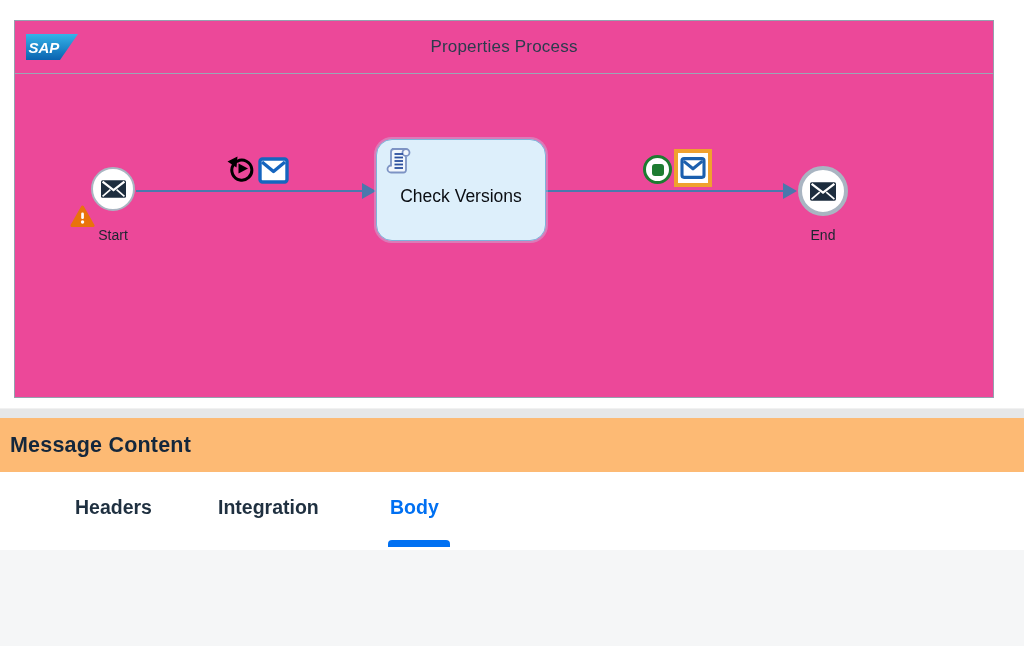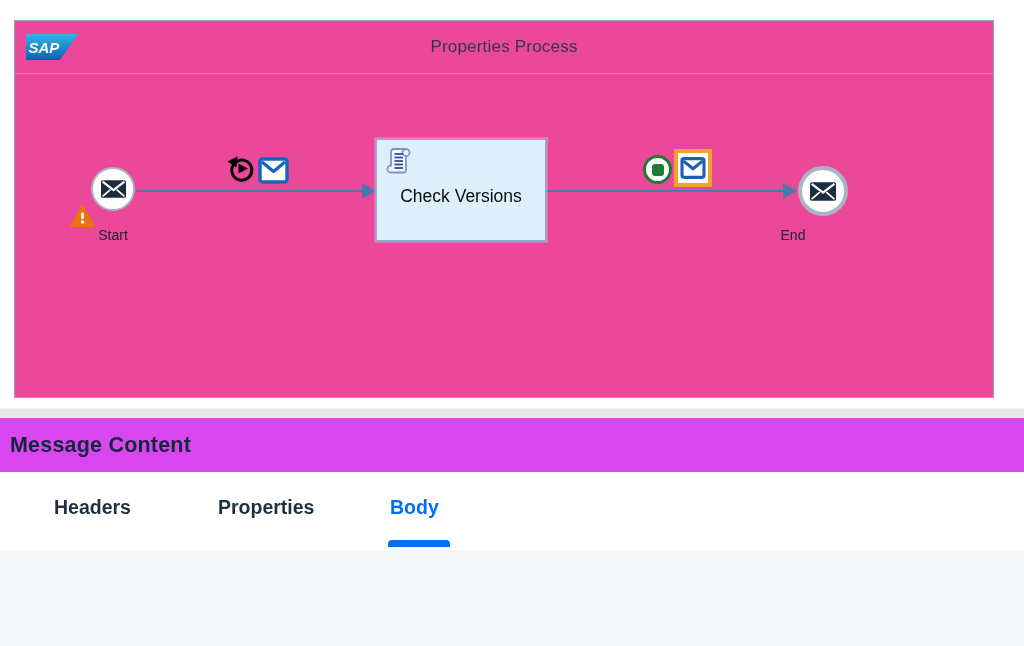--- a/index.html
+++ b/index.html
@@ -32,25 +32,25 @@
   .end-circle{
     position:absolute;left:783px;top:145px;width:50px;height:50px;
     border:4.5px solid #a9b5c2;border-radius:50%;background:#fff;
     box-sizing:border-box;display:flex;align-items:center;justify-content:center;
   }
   .node-label{
     position:absolute;width:110px;text-align:center;top:206px;
     font-size:14px;color:#1c2530;
   }
   .label-start{left:43px;}
-  .label-end{left:723px;}
+  .label-end{left:753px;}
   .warn{position:absolute;left:55px;top:184px;width:25px;height:23px;}
   .step-box{
     position:absolute;left:361px;top:118px;width:170px;height:102px;
-    background:#ddeffb;border:1.5px solid #7fb3da;border-radius:0;
+    background:#ddeffb;border:1.5px solid #7fb3da;border-radius:16px;
     box-sizing:border-box;box-shadow:0 0 0 2px rgba(190,220,243,.35);
   }
   .step-label{
     position:absolute;left:0;right:0;top:46px;text-align:center;
     font-size:17.5px;color:#0a0d12;
   }
   .script-ic{position:absolute;left:8px;top:6px;width:27px;height:29px;}
   
   .conn{position:absolute;height:2px;background:#4a78ad;top:169px;}
   .conn1{left:121px;width:227px;}
@@ -69,30 +69,30 @@
     display:flex;align-items:center;justify-content:center;
   }
   .done-ic .sq{width:12px;height:12px;background:#1d7c31;border-radius:3px;}
   .sel-mail{
     position:absolute;left:659px;top:128px;width:38px;height:38px;
     border:4.5px solid #f0a12e;background:#fff;box-sizing:border-box;
     display:flex;align-items:center;justify-content:center;
   }
   
   .gray-strip{position:absolute;left:0;top:408px;width:1024px;height:10px;background:#e6e7e8;border-top:1px solid #f1f1f1;}
-  .mc-band{position:absolute;left:0;top:418px;width:1024px;height:54px;background:#d946ef;}
+  .mc-band{position:absolute;left:0;top:418px;width:1024px;height:54px;background:#fdba74;}
   .mc-title{
     position:absolute;left:10px;top:0;height:54px;display:flex;align-items:center;
     font-size:21.5px;font-weight:700;color:#14273c;letter-spacing:.2px;
   }
   .tabs-row{position:absolute;left:0;top:472px;width:1024px;height:78px;background:#ffffff;}
   .tab{
     position:absolute;top:24px;font-size:19.5px;font-weight:700;color:#1f3040;cursor:pointer;
   }
-  .tab-headers{left:54px;}
+  .tab-headers{left:75px;}
   .tab-properties{left:218px;}
   .tab-body{left:390px;color:#0070f2;text-align:right;}
   .tab-underline{
     position:absolute;left:388px;top:68px;width:62px;height:7px;
     background:#0070f2;border-radius:4px 4px 0 0;
   }
   .content-bg{position:absolute;left:0;top:550px;width:1024px;height:96px;background:#f5f6f7;}
 </style>
 </head>
 <body>
@@ -177,20 +177,20 @@
 </div>
 
 <div class="gray-strip"></div>
 
 <div class="mc-band">
   <div class="mc-title">Message Content</div>
 </div>
 
 <div class="tabs-row">
   <div class="tab tab-headers">Headers</div>
-  <div class="tab tab-properties">Properties</div>
+  <div class="tab tab-properties">Integration</div>
   <div class="tab tab-body">Body</div>
   <div class="tab-underline"></div>
 </div>
 
 <div class="content-bg">
   
 </div>
 
 </body></html>

